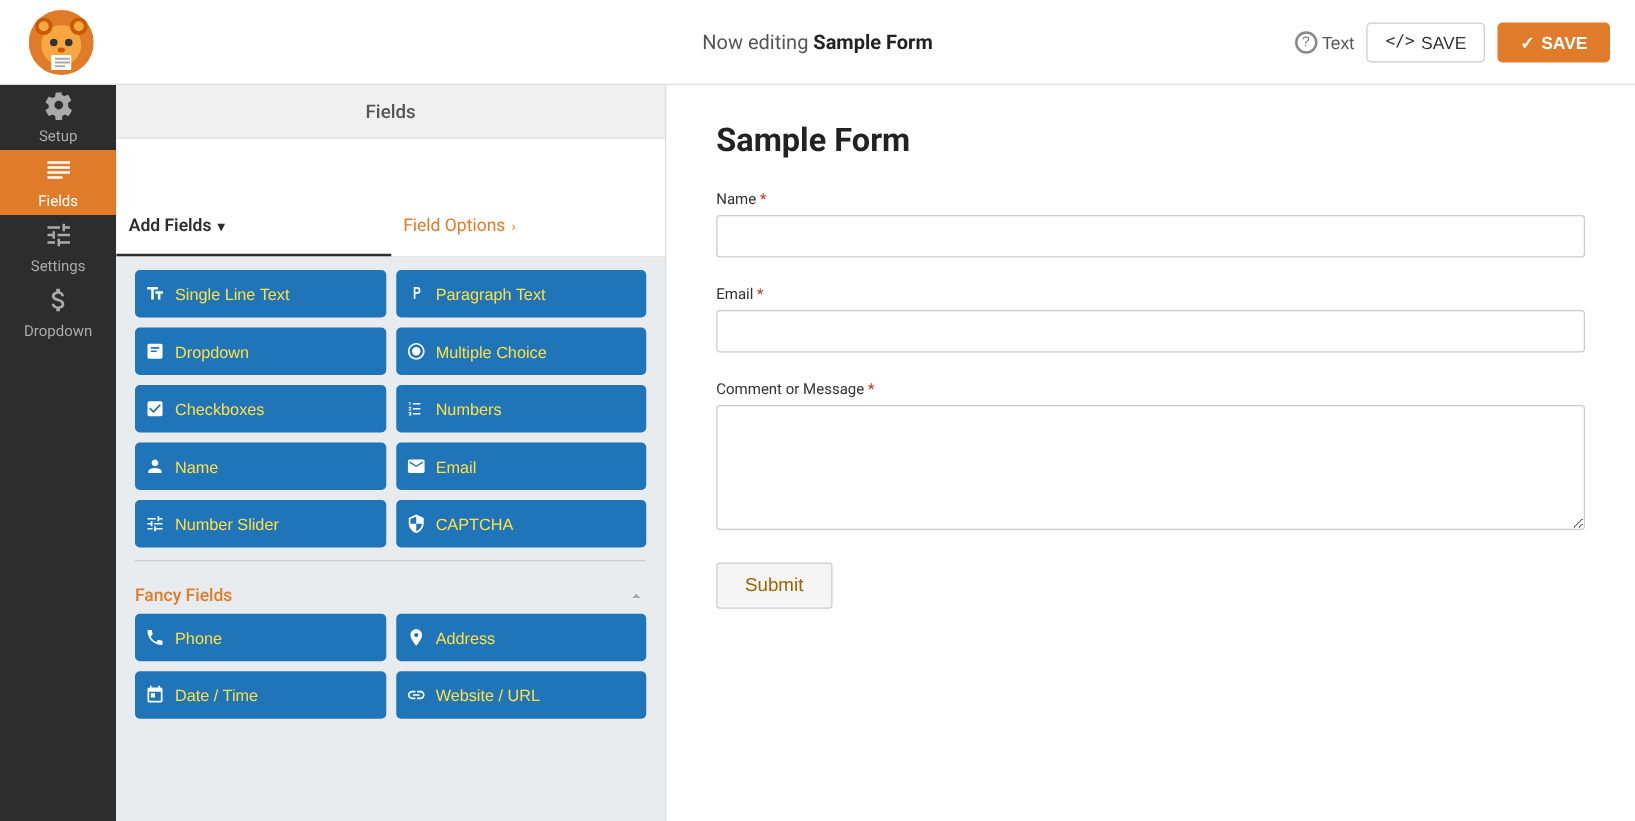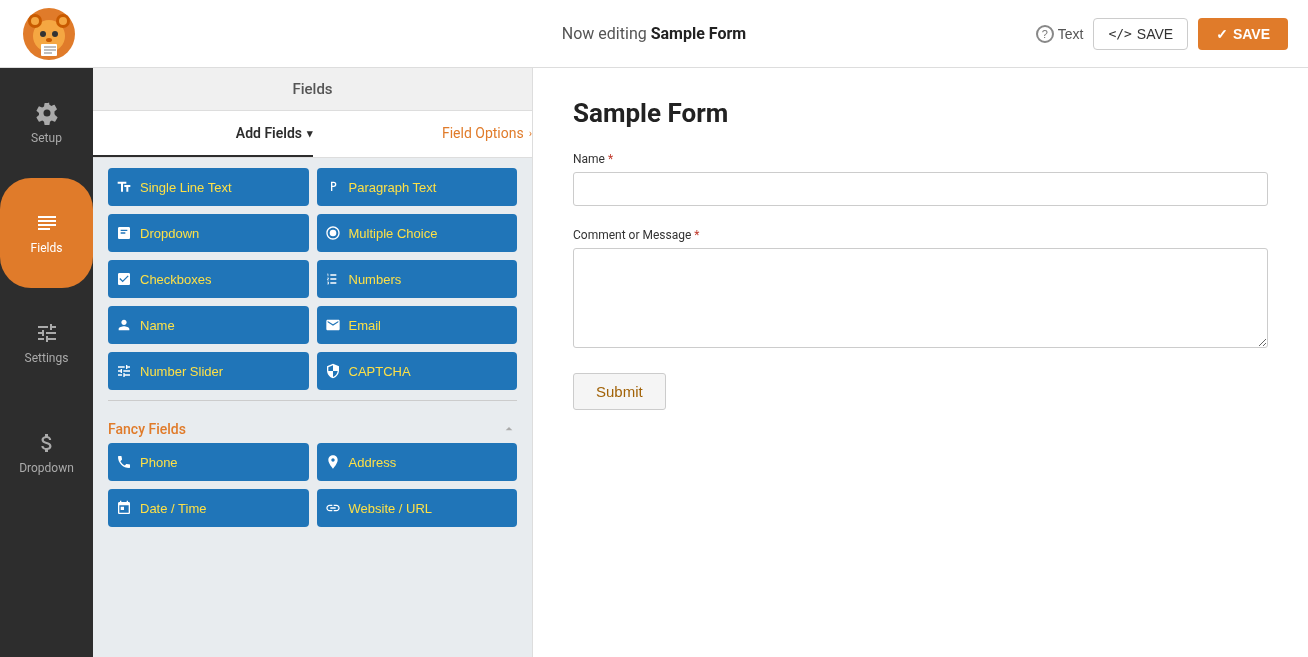--- a/index.html
+++ b/index.html
@@ -14,29 +14,29 @@
     .topbar-actions { margin-left: auto; display: flex; align-items: center; gap: 10px; }
     .btn-help { background: none; border: none; color: #555; cursor: pointer; font-size: 14px; display: flex; align-items: center; gap: 4px; }
     .btn-embed { background: #fff; border: 1px solid #ccc; border-radius: 4px; padding: 7px 14px; cursor: pointer; font-size: 14px; color: #333; display: flex; align-items: center; gap: 5px; }
     .btn-save { background: #e07b2a; border: none; border-radius: 4px; padding: 8px 18px; cursor: pointer; font-size: 14px; color: #fff; font-weight: 600; display: flex; align-items: center; gap: 5px; }
 
     
     .main { display: flex; flex: 1; overflow: hidden; }
 
     
     .sidebar-nav { width: 93px; background: #2d2d2d; display: flex; flex-direction: column; align-items: center; padding-top: 0; flex-shrink: 0; }
-    .sidebar-nav-item { width: 100%; display: flex; flex-direction: column; align-items: center; justify-content: center; padding: 33px 5px; cursor: pointer; color: #aaa; text-decoration: none; gap: 6px; font-size: 12px; border-radius: 31px; }
+    .sidebar-nav-item { width: 100%; display: flex; flex-direction: column; align-items: center; justify-content: center; padding: 4px 5px; cursor: pointer; color: #aaa; text-decoration: none; gap: 6px; font-size: 12px; }
     .sidebar-nav-item.active { background: #e07b2a; color: #fff; }
     .sidebar-nav-item svg { width: 24px; height: 24px; fill: currentColor; }
 
     
     .fields-panel { width: 440px; background: #f5f5f5; border-right: 1px solid #ddd; display: flex; flex-direction: column; flex-shrink: 0; overflow: hidden; }
     .fields-panel-header { background: #f0f0f0; border-bottom: 1px solid #ddd; text-align: center; padding: 12px; font-size: 15px; color: #555; font-weight: 500; }
     .fields-tabs { display: flex; border-bottom: 1px solid #ddd; background: #fff; }
-    .fields-tab { flex: 1; padding: 14px 0; text-align: center; cursor: pointer; font-size: 14px; color: #555; border-bottom: 2px solid transparent; display: flex; align-items: center; justify-content: flex-end; gap: 5px; }
+    .fields-tab { flex: 1; padding: 14px 10px; text-align: center; cursor: pointer; font-size: 14px; color: #555; border-bottom: 2px solid transparent; display: flex; align-items: center; justify-content: flex-start; gap: 5px; margin-top: 48px; }
     .fields-tab.active { color: #2d2d2d; border-bottom: 2px solid #2d2d2d; font-weight: 600; }
     .fields-tab-orange { color: #e07b2a; }
 
     
     .fields-content { flex: 1; overflow-y: auto; padding: 10px 15px; background: #e8ecef; }
     .field-buttons-grid { display: grid; grid-template-columns: 1fr 1fr; gap: 8px; margin-bottom: 10px; }
     .field-btn { background: #2075b8; border: none; border-radius: 4px; padding: 11px 8px; color: #fde047; cursor: pointer; font-size: 13px; display: flex; align-items: center; gap: 8px; font-weight: 500; width: 100%; }
     .field-btn svg { width: 16px; height: 16px; fill: #fff; flex-shrink: 0; }
     .section-divider { border: none; border-top: 1px solid #ccc; margin: 10px 0; }
     .section-header { display: flex; align-items: flex-start; justify-content: space-between; padding: 10px 0 6px; cursor: pointer; }
@@ -279,20 +279,26 @@
   <div class="form-preview">
     <h1 class="form-title">Sample Form</h1>
 
     <div class="form-field">
       <label class="form-label">
         <span>Name</span><span class="required"> *</span>
       </label>
       <input type="text" class="form-input" style="">
     </div>
 
+    <div class="form-field">
+      <label class="form-label">
+        <span>Email</span><span class="required"> *</span>
+      </label>
+      <input type="text" class="form-input" style="">
+    </div>
 
     <div class="form-field">
       <label class="form-label">
         <span>Comment or Message</span><span class="required"> *</span>
       </label>
       <textarea class="form-textarea" style=""></textarea>
     </div>
 
     <button class="form-submit">Submit</button>
   </div>

